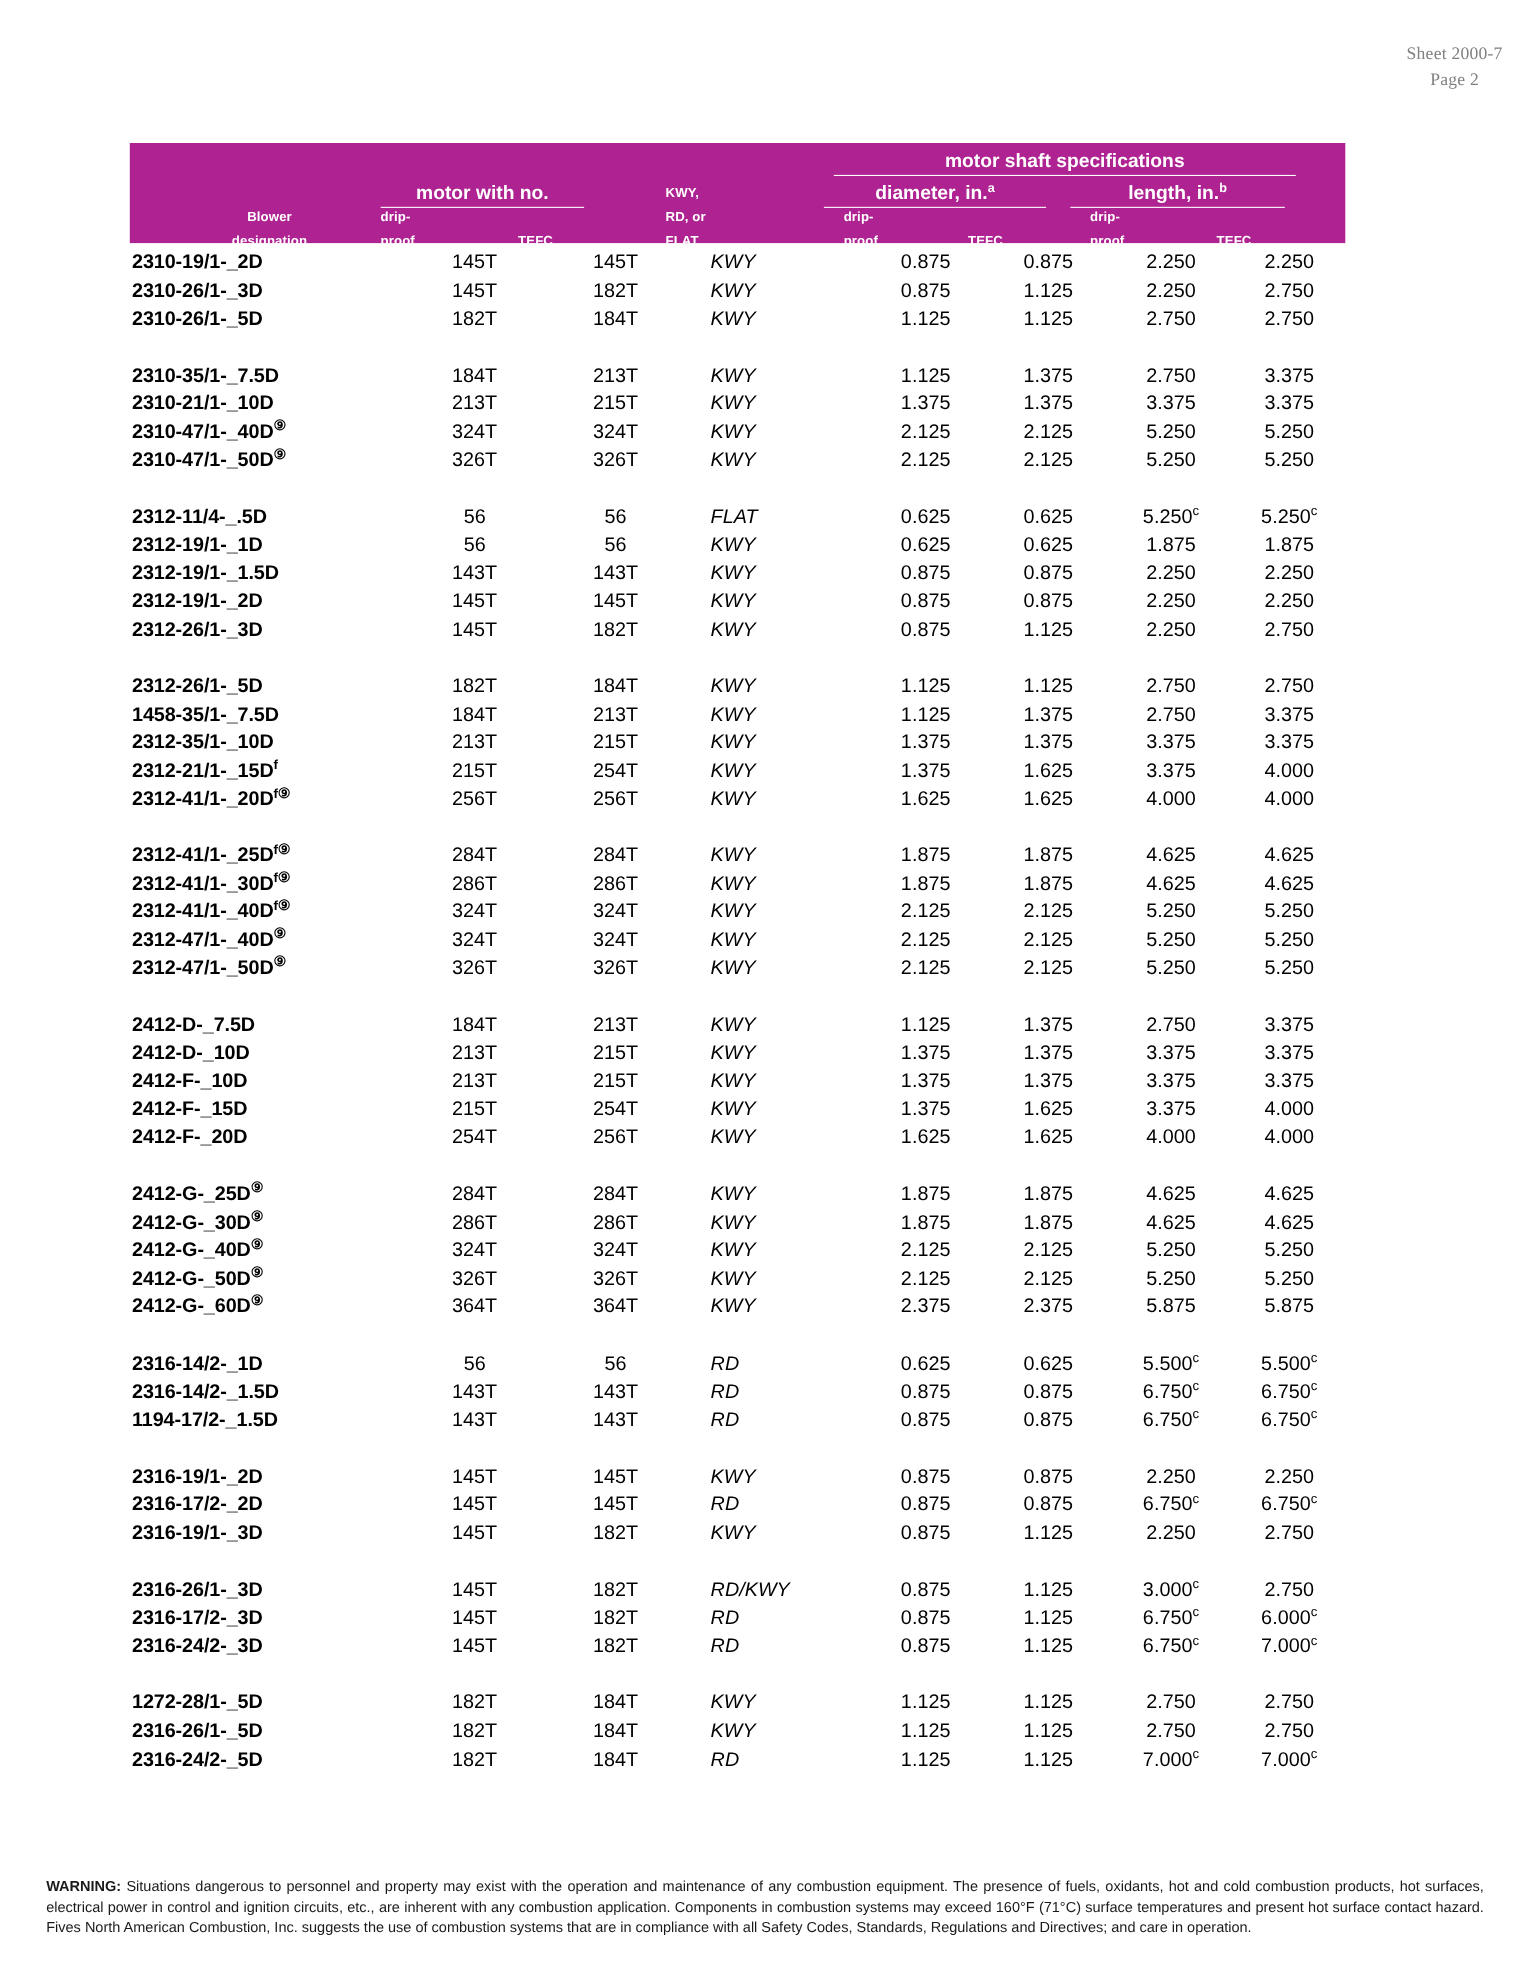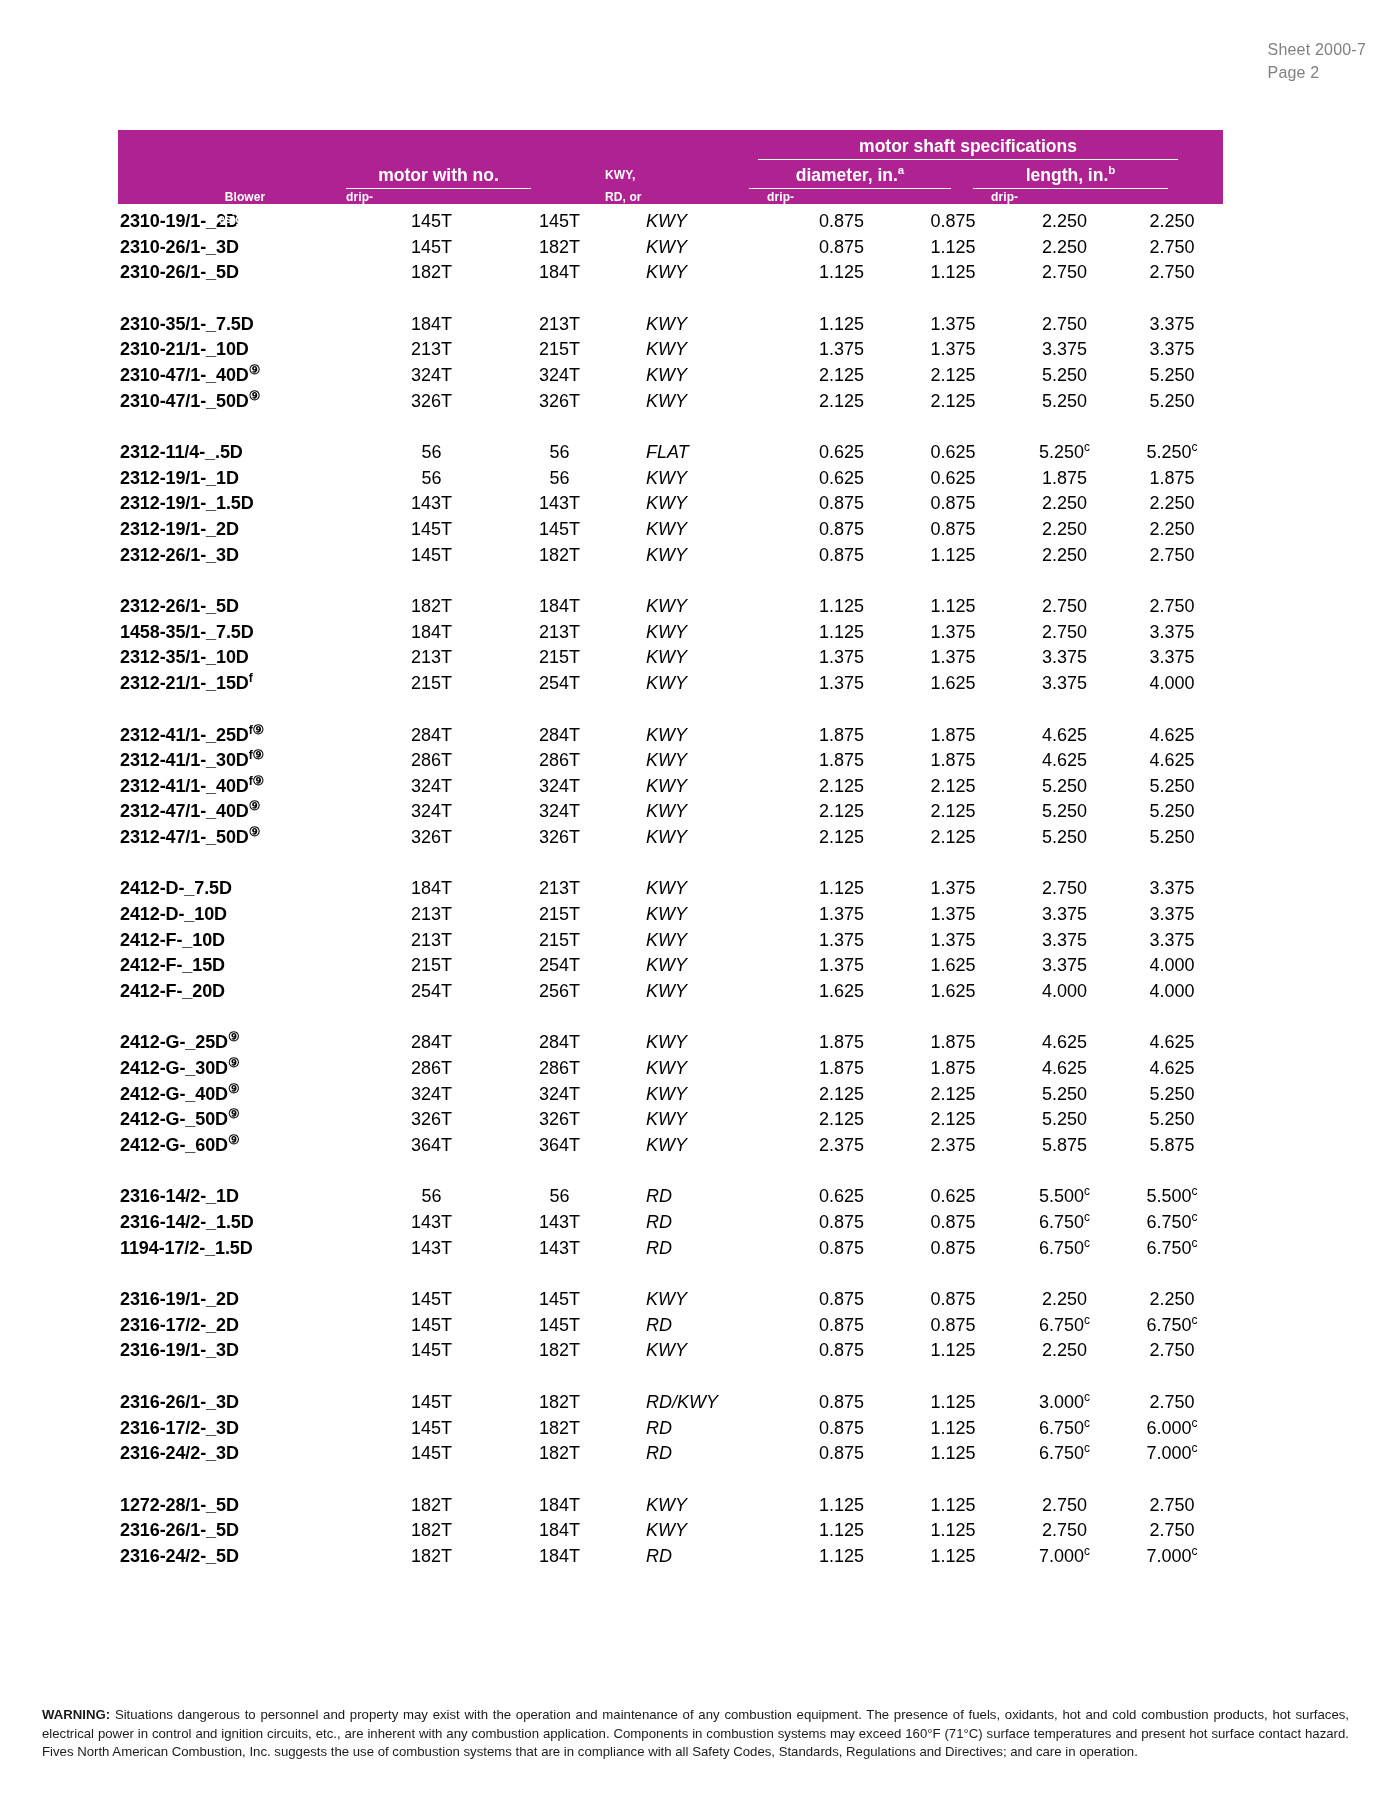--- a/index.html
+++ b/index.html
@@ -12,25 +12,26 @@
     font-family: "Liberation Sans", sans-serif;
     color: #000000;
     position: relative;
     overflow: hidden;
   }
 
   
   .page-header {
     position: absolute;
     top: 38px; right: 25px;
-    text-align: left;
+    text-align: center;
     color: #808080;
     font-size: 16px;
     line-height: 1.45;
     letter-spacing: .2px;
+    font-family: Liberation Serif, serif;
   }
 
   
   .table-wrap {
     position: absolute;
     left: 118px; top: 130px;
     width: 1105px;
   }
 
   table.spec {
@@ -46,21 +47,21 @@
   col.c-kwy    { width: 163px; }
   col.c-d1     { width: 113px; }
   col.c-d2     { width: 110px; }
   col.c-l1     { width: 113px; }
   col.c-l2     { width: 102px; }
 
   
   .hdr-block {
     background: #AF2291;
     color: #ffffff;
-    height: 74px;
+    height: 91px;
     position: relative;
   }
   .hdr-block .cell {
     position: absolute;
     font-size: 12px;
     font-weight: 700;
     letter-spacing: .1px;
     white-space: nowrap;
   }
   .hdr-block .grp {
@@ -344,20 +345,30 @@
         <tr>
           <td class="blower">2312-21/1-_15D<sup class="mk-b">f</sup></td>
           <td class="num">215T</td>
           <td class="num">254T</td>
           <td class="kwy">KWY</td>
           <td class="num">1.375</td>
           <td class="num">1.625</td>
           <td class="num">3.375</td>
           <td class="num">4.000</td>
         </tr>
+        <tr>
+          <td class="blower">2312-41/1-_20D<sup class="mk-b">f</sup><span class="circ">⑨</span></td>
+          <td class="num">256T</td>
+          <td class="num">256T</td>
+          <td class="kwy">KWY</td>
+          <td class="num">1.625</td>
+          <td class="num">1.625</td>
+          <td class="num">4.000</td>
+          <td class="num">4.000</td>
+        </tr>
         <tr class="gap">
           <td colspan="8"></td>
         </tr>
         <tr>
           <td class="blower">2312-41/1-_25D<sup class="mk-b">f</sup><span class="circ">⑨</span></td>
           <td class="num">284T</td>
           <td class="num">284T</td>
           <td class="kwy">KWY</td>
           <td class="num">1.875</td>
           <td class="num">1.875</td>

